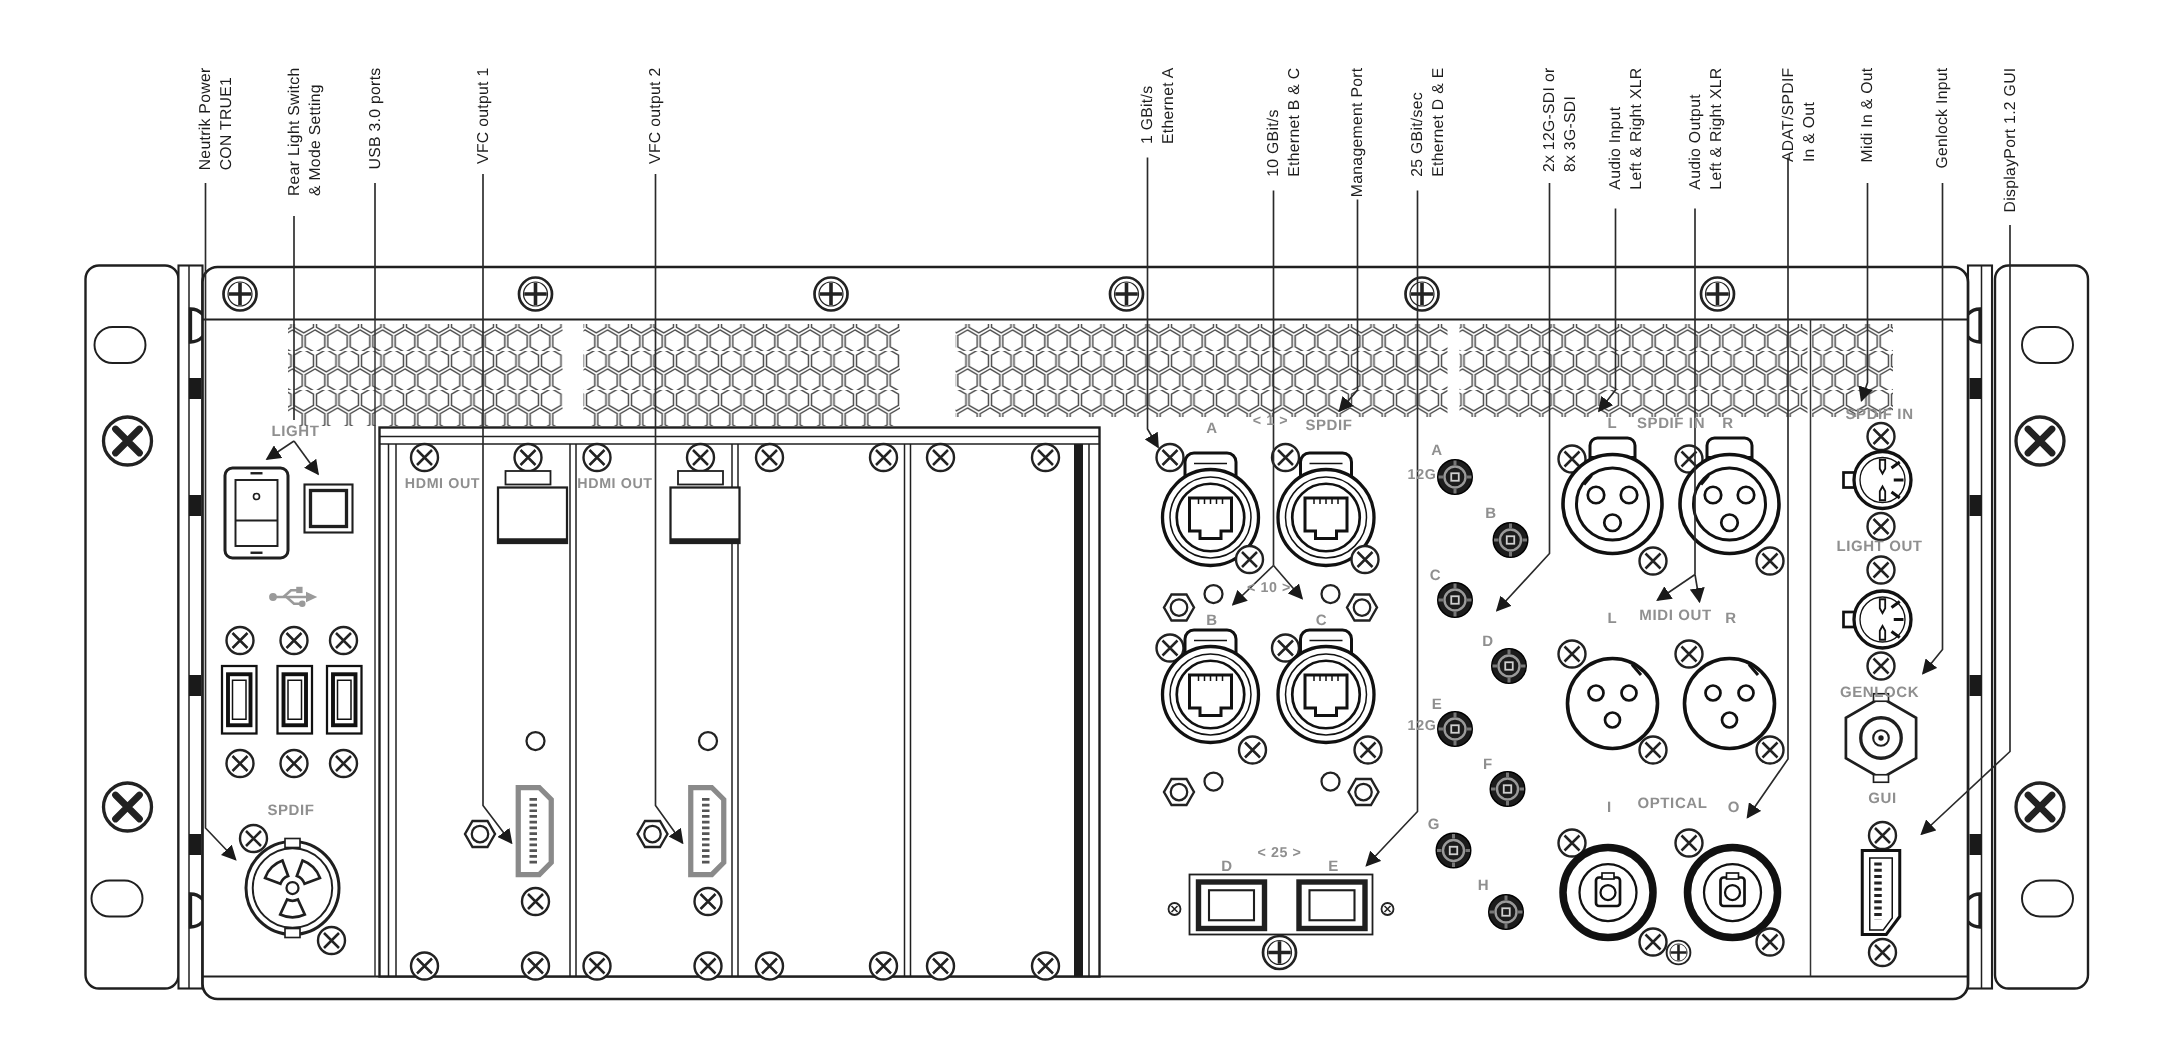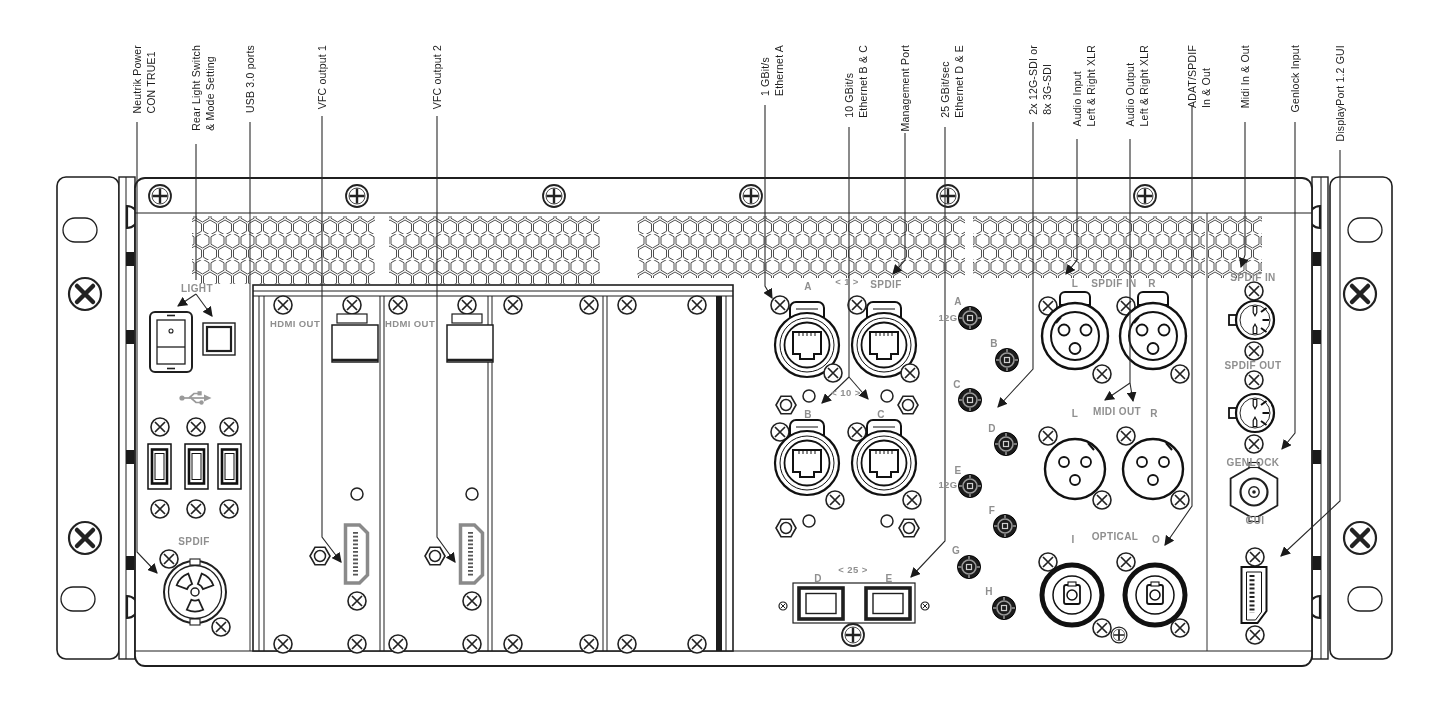--- a/index.html
+++ b/index.html
@@ -446,17 +446,17 @@
 <div class="plabel" style="left:1114px;top:283px">SPDIF IN</div>
 <div class="plabel" style="left:1075px;top:283px">L</div>
 <div class="plabel" style="left:1152px;top:283px">R</div>
 <div class="plabel" style="left:1117px;top:411px">MIDI OUT</div>
 <div class="plabel" style="left:1075px;top:413px">L</div>
 <div class="plabel" style="left:1154px;top:413px">R</div>
 <div class="plabel" style="left:1115px;top:536px">OPTICAL</div>
 <div class="plabel" style="left:1073px;top:539px">I</div>
 <div class="plabel" style="left:1156px;top:539px">O</div>
 <div class="plabel" style="left:1253px;top:277px">SPDIF IN</div>
-<div class="plabel" style="left:1253px;top:365px">SPDIF OUT</div>
+<div class="plabel" style="left:1253px;top:365px">LIGHT OUT</div>
 <div class="plabel" style="left:1253px;top:462px">GENLOCK</div>
-<div class="plabel" style="left:1255px;top:520px">GUI</div>
+<div class="plabel" style="left:1255px;top:533px">GUI</div>
 
 </div>
 
 </body></html>

